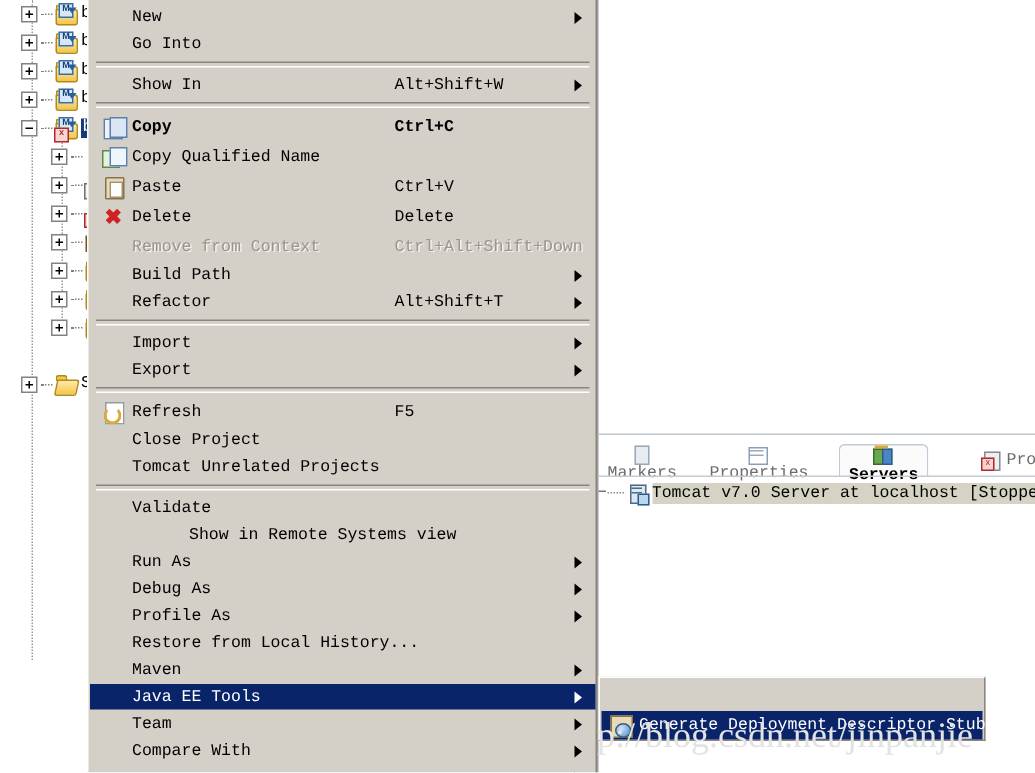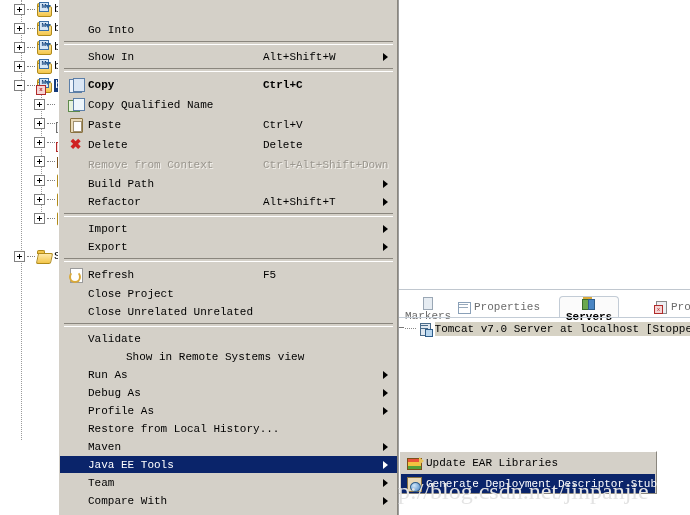--- a/index.html
+++ b/index.html
@@ -238,21 +238,21 @@
 <div id="right-area"></div>
 <div id="right-sep"></div>
 <div id="view-divider"></div>
 <div id="tabbar">
     <div class="vtab" style="left: 0px; padding: 0px 6px; flex-direction: column;">
       <span class="tabico">
         <span style="position:absolute;left:3px;top:1px;width:8px;height:11px;background:#e6ecf2;border:1px solid #9aa7b5;"></span>
       </span>
       <span>Markers</span>
     </div>
-    <div class="vtab" style="left: 52px; padding: 0px 6px;">
+    <div class="vtab" style="left: 68px; padding: 0px 6px; flex-direction: column;">
       <span class="tabico">
         <span style="position:absolute;left:1px;top:2px;width:11px;height:10px;background:#fff;border:1px solid #8aa0b8;"></span>
         <span style="position:absolute;left:2px;top:4px;width:9px;height:1px;background:#9ab;box-shadow:0 3px 0 #9ab;"></span>
       </span>
       <span>Properties</span>
     </div>
     <div class="vtab active" style="left: 160px; padding: 0px 6px; flex-direction: column;">
       <span class="tabico">
         <span style="position:absolute;left:1px;top:2px;width:5px;height:9px;background:#6aa84f;border:1px solid #3a6b2a;"></span>
         <span style="position:absolute;left:7px;top:2px;width:5px;height:9px;background:#4a86c4;border:1px solid #2e5d8a;"></span>
@@ -276,20 +276,25 @@
   <span class="srv-dots"></span>
   <span class="srv-ico">
     <span style="position:absolute;left:2px;top:1px;width:9px;height:11px;background:#dfe7ef;border:1px solid #4a6b8a;"></span>
     <span style="position:absolute;left:3px;top:3px;width:7px;height:1px;background:#4a6b8a;box-shadow:0 3px 0 #4a6b8a;"></span>
     <span style="position:absolute;left:7px;top:7px;width:6px;height:6px;background:#b9d7ef;border:1px solid #2e5d8a;"></span>
   </span>
   <span class="srv-lbl">Tomcat v7.0 Server at localhost  [Stopped, </span>
 </div>
 
 <div id="ctx-menu">
+    <div class="mi" style="top: 3px;">
+      <span class="mi-ico"></span>
+      <span class="mi-lbl">New</span>
+      <span class="mi-arrow"></span>
+    </div>
     <div class="mi" style="top: 21px;">
       <span class="mi-ico"></span>
       <span class="mi-lbl">Go Into</span>
     </div>
     <div class="sep" style="top: 41px;"></div>
     <div class="mi" style="top: 48px;">
       <span class="mi-ico"></span>
       <span class="mi-lbl">Show In</span>
       <span class="mi-key">Alt+Shift+W</span>
       <span class="mi-arrow"></span>
@@ -356,21 +361,21 @@
       </span>
       <span class="mi-lbl">Refresh</span>
       <span class="mi-key">F5</span>
     </div>
     <div class="mi" style="top: 285px;">
       <span class="mi-ico"></span>
       <span class="mi-lbl">Close Project</span>
     </div>
     <div class="mi" style="top: 303px;">
       <span class="mi-ico"></span>
-      <span class="mi-lbl">Close Unrelated Unrelated</span>
+      <span class="mi-lbl">Tomcat Unrelated Projects</span>
     </div>
     <div class="sep" style="top: 323px;"></div>
     <div class="mi" style="top: 330px;">
       <span class="mi-ico"></span>
       <span class="mi-lbl">Validate</span>
     </div>
     <div class="mi" style="top: 348px; gap: 38px;">
       <span class="mi-ico"></span>
       <span class="mi-lbl">Show in Remote Systems view</span>
     </div>
@@ -414,26 +419,20 @@
       <span class="mi-arrow"></span>
     </div>
     <div class="mi" style="top: 510px;">
       <span class="mi-ico"></span>
       <span class="mi-lbl"></span>
       <span class="mi-arrow"></span>
     </div>
   </div>
 
 <div id="submenu">
-    <div class="smi" style="top: 1px;">
-      <span class="smi-ico">
-        <span class="ic-ear"></span>
-      </span>
-      <span class="smi-lbl">Update EAR Libraries</span>
-    </div>
     <div class="smi sel" style="top: 22px;">
       <span class="smi-ico">
         <span class="ic-stub"></span>
       </span>
       <span class="smi-lbl">Generate Deployment Descriptor Stub</span>
     </div>
   </div>
 
 <div id="watermark">p://blog.csdn.net/jinpanjie</div>
 

